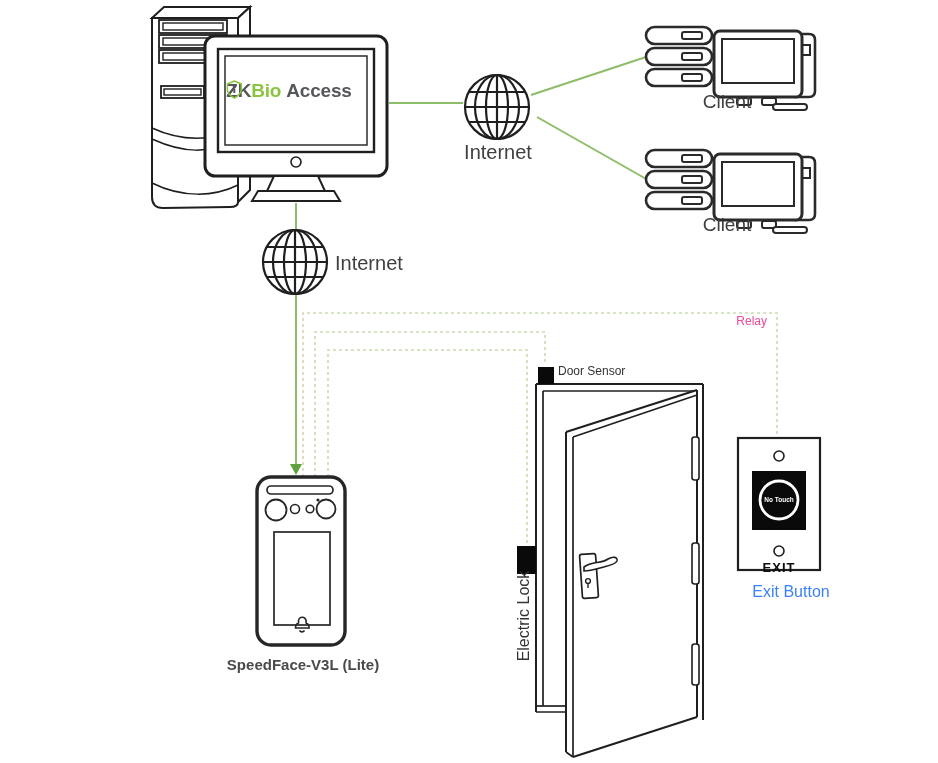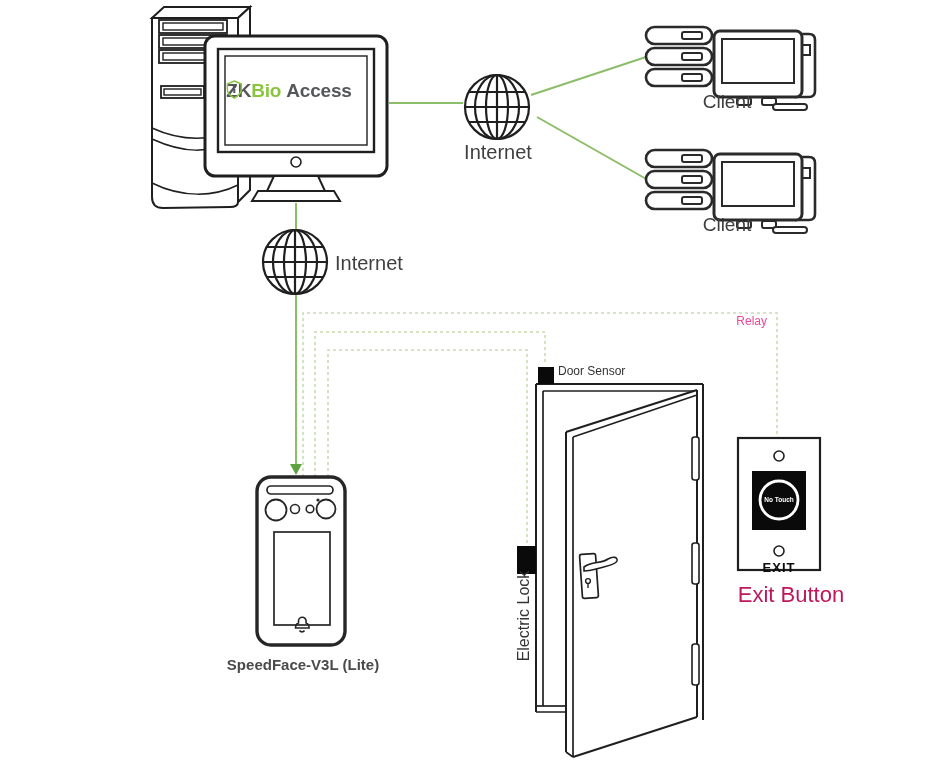--- a/index.html
+++ b/index.html
@@ -15,21 +15,21 @@
   .label.centered{transform:translateX(-50%);text-align:center;}
   .label.client{font-size:19px;}
   .label.relay{color:#ec4899;font-size:12px;transform:translateX(-100%);}
   .label.door-sensor{font-size:12px;color:#333;}
   .label.electric-lock{
     font-size:16px;color:#333;
     transform:translate(-50%,-50%) rotate(-90deg);
   }
   .label.exit{font-size:13px;font-weight:bold;color:#0d0d0d;transform:translateX(-50%);letter-spacing:1px;}
   .label.no-touch{font-size:6.5px;font-weight:bold;color:#ffffff;transform:translate(-50%,-50%);}
-  .label.exit-button{font-size:22px;color:#be185d;transform:translateX(-50%);text-align:right;}
+  .label.exit-button{font-size:16px;color:#3b82f6;transform:translateX(-50%);text-align:right;}
   .label.speedface{font-size:15px;color:#4a4a4a;transform:translateX(-50%);}
   .logo{
     position:absolute;left:289px;top:91px;transform:translate(-50%,-50%);
     display:flex;align-items:center;gap:3px;white-space:nowrap;
   }
   .logo .logo-text{font-size:19px;font-weight:600;letter-spacing:-0.2px;}
   .logo .zk,.logo .access{color:#56575a;}
   .logo .bio{color:#8bc53f;}
 </style>
 </head>

